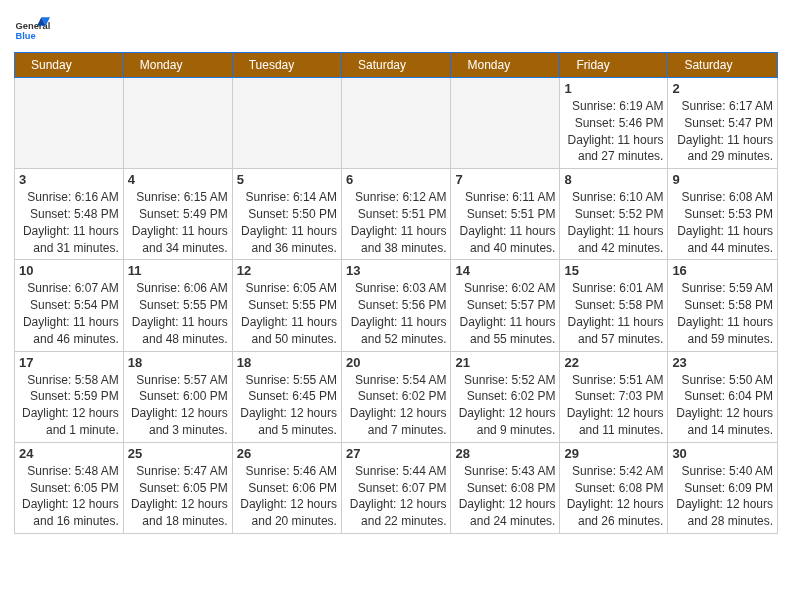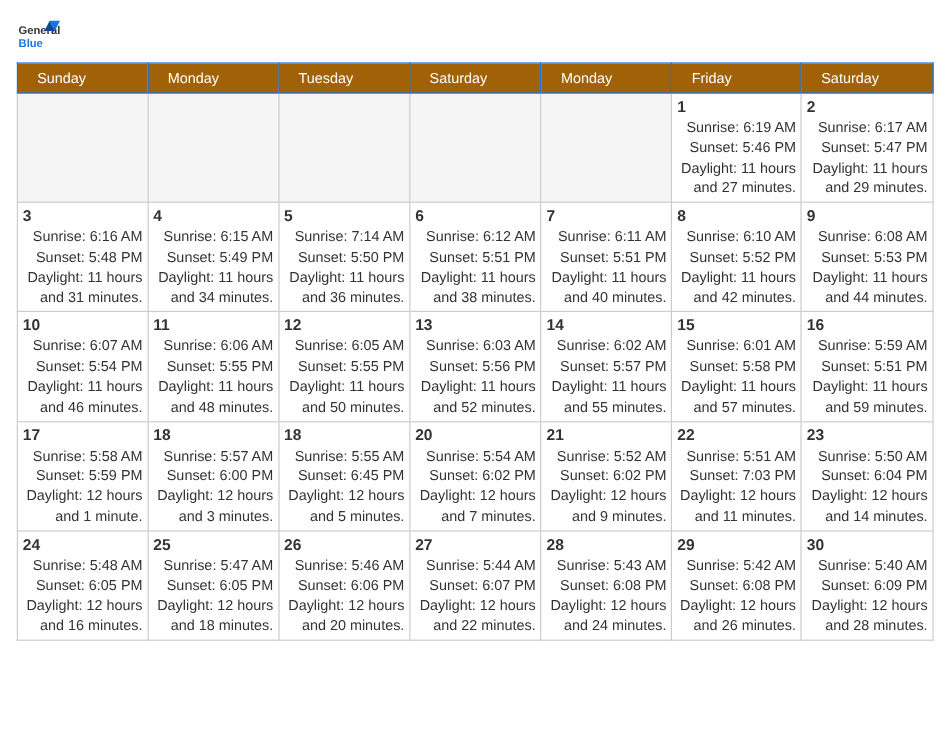--- a/index.html
+++ b/index.html
@@ -145,21 +145,21 @@
 Daylight: 11 hours and 31 minutes.</div>
           </td>
           <td>
             <span class="day-number">4</span>
             <div class="day-info">Sunrise: 6:15 AM
 Sunset: 5:49 PM
 Daylight: 11 hours and 34 minutes.</div>
           </td>
           <td>
             <span class="day-number">5</span>
-            <div class="day-info">Sunrise: 7:14 AM
+            <div class="day-info">Sunrise: 6:14 AM
 Sunset: 5:50 PM
 Daylight: 11 hours and 36 minutes.</div>
           </td>
           <td>
             <span class="day-number">6</span>
             <div class="day-info">Sunrise: 6:12 AM
 Sunset: 5:51 PM
 Daylight: 11 hours and 38 minutes.</div>
           </td>
           <td>
@@ -214,21 +214,21 @@
           </td>
           <td>
             <span class="day-number">15</span>
             <div class="day-info">Sunrise: 6:01 AM
 Sunset: 5:58 PM
 Daylight: 11 hours and 57 minutes.</div>
           </td>
           <td>
             <span class="day-number">16</span>
             <div class="day-info">Sunrise: 5:59 AM
-Sunset: 5:51 PM
+Sunset: 5:58 PM
 Daylight: 11 hours and 59 minutes.</div>
           </td>
         </tr>
         <tr>
           <td>
             <span class="day-number">17</span>
             <div class="day-info">Sunrise: 5:58 AM
 Sunset: 5:59 PM
 Daylight: 12 hours and 1 minute.</div>
           </td>

